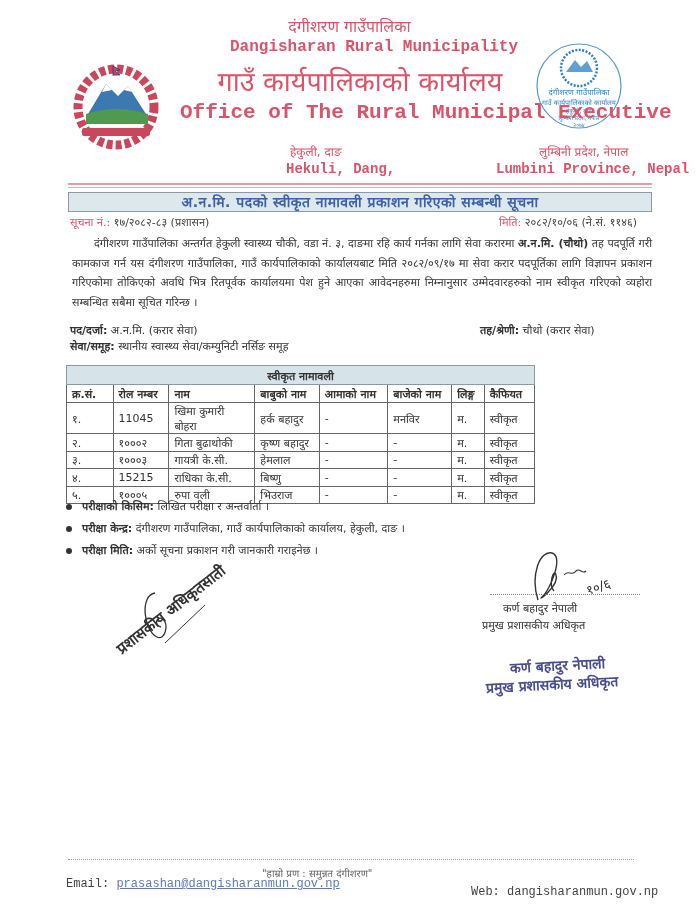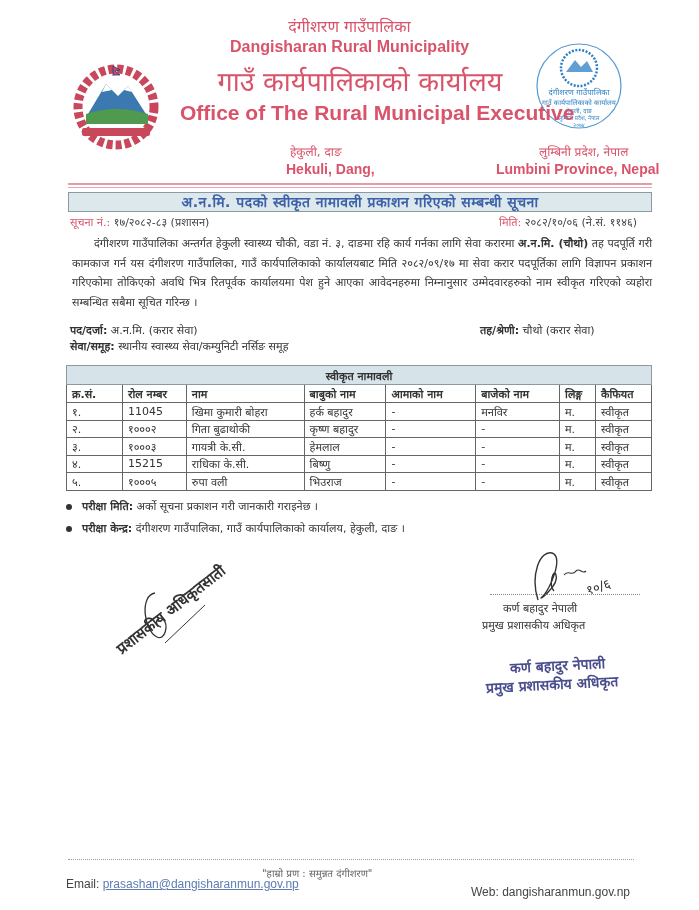--- a/index.html
+++ b/index.html
@@ -1,18 +1,18 @@
 <!DOCTYPE html>
 <html><head>
   <meta charset="utf-8">
   <style>
     * { margin: 0; padding: 0; box-sizing: border-box; }
     html, body { width: 699px; height: 910px; background: #ffffff; overflow: hidden; }
     body { position: relative; font-family: "DejaVu Sans", sans-serif; color: #2a2a2a; }
-    .serif { font-family: Liberation Sans, sans-serif; }
+    .serif { font-family: Liberation Mono, monospace; }
 
     
     #emblem { position: absolute; left: 66px; top: 62px; width: 100px; height: 90px; }
     
     #stamp { position: absolute; left: 533px; top: 40px; width: 92px; height: 92px; }
 
     .h-line { position: absolute; left: 0; width: 100%; text-align: center; white-space: nowrap; }
     #org-np { top: 15px; font-size: 16px; color: #d9536a; }
     #org-en { top: 38px; left: 230px; width: 230px; font-size: 16px; font-weight: bold; color: #d9536a; }
     #office-np { top: 62px; font-size: 27px; color: #d9536a; left: 180px; width: 360px; }
@@ -38,21 +38,21 @@
     #body-para { position: absolute; left: 72px; top: 234px; width: 580px; font-size: 11px; line-height: 19.5px; text-align: justify; color: #333; }
     #body-para .indent { display: inline-block; width: 22px; }
     #body-para b { font-weight: bold; }
 
     #post-line { position: absolute; left: 70px; top: 322px; font-size: 11px; color: #333; }
     #level-line { position: absolute; left: 480px; top: 322px; font-size: 11px; color: #333; }
     #service-line { position: absolute; left: 70px; top: 338px; font-size: 11px; color: #333; }
     .lbl-b { font-weight: bold; }
 
     
-    #result-table { position: absolute; left: 66px; top: 365px; width: 586px; border-collapse: collapse; font-size: 11px; color: #333; padding-left: 36px; }
+    #result-table { position: absolute; left: 66px; top: 365px; width: 469px; border-collapse: collapse; font-size: 11px; color: #333; padding-left: 36px; }
     #result-table td, #result-table th { border: 1px solid #666; height: 17.5px; padding: 0 5px; font-weight: normal; }
     #result-table .tcap { background: #d6e3e8; text-align: center; height: 19px; border: 1px solid #8a9aa0; font-weight: bold; color: #333; }
     #result-table th { text-align: left; font-weight: bold; height: 18px; }
     #result-table th.c, #result-table td.c { text-align: left; }
 
     
     #exam-list { position: absolute; left: 66px; top: 496px; list-style: none; font-size: 11px; color: #333; }
     #exam-list li { height: 22px; line-height: 22px; position: relative; padding-left: 16px; }
     #exam-list li .dot { position: absolute; left: 0; top: 8px; width: 6px; height: 6px; background: #333; border-radius: 50%; }
     #exam-list li b { font-weight: bold; }
@@ -210,22 +210,23 @@
         <td>भिउराज</td>
         <td class="c">-</td>
         <td class="c">-</td>
         <td class="c">म.</td>
         <td>स्वीकृत</td>
       </tr>
     </tbody>
 </table>
 
 <ul id="exam-list">
+  <li><span class="dot"></span><b>परीक्षाको किसिम:</b><span> लिखित परीक्षा र अन्तर्वार्ता ।</span></li>
+  <li><span class="dot"></span><b>परीक्षा केन्द्र:</b><span> दंगीशरण गाउँपालिका, गाउँ कार्यपालिकाको कार्यालय, हेकुली, दाङ ।</span></li>
   <li><span class="dot"></span><b>परीक्षा मिति:</b><span> अर्को सूचना प्रकाशन गरी जानकारी गराइनेछ ।</span></li>
-  <li><span class="dot"></span><b>परीक्षा केन्द्र:</b><span> दंगीशरण गाउँपालिका, गाउँ कार्यपालिकाको कार्यालय, हेकुली, दाङ ।</span></li>
 </ul>
 
 <svg id="sig-right" viewBox="0 0 120 60">
   <path d="M18 55 C10 30 20 5 32 8 C44 12 30 45 22 52 C16 58 40 40 36 30 C34 22 28 40 34 46" fill="none" stroke="#333" stroke-width="1.4"></path>
   <path d="M44 30 C48 24 52 32 56 26 C60 22 62 30 66 26" fill="none" stroke="#333" stroke-width="1.2"></path>
   <text x="68" y="50" font-size="13" fill="#333" font-family="DejaVu Sans, sans-serif" transform="rotate(-18 68 50)">१०/६</text>
 </svg>
 <div id="sig-dotline"></div>
 <div id="signer-name">कर्ण बहादुर नेपाली</div>
 <div id="signer-title">प्रमुख प्रशासकीय अधिकृत</div>

